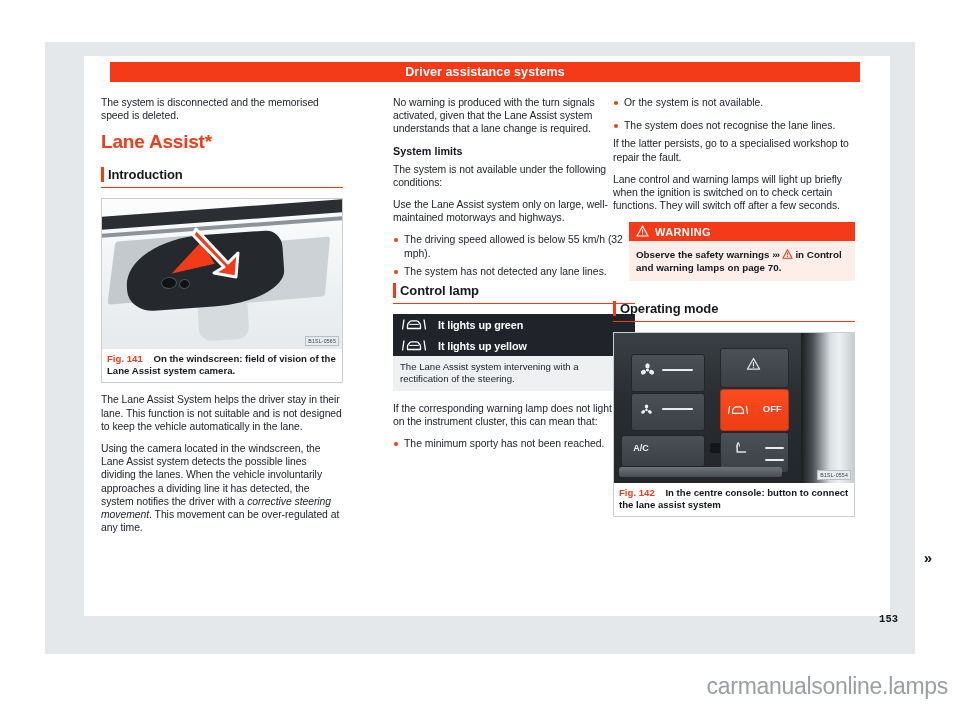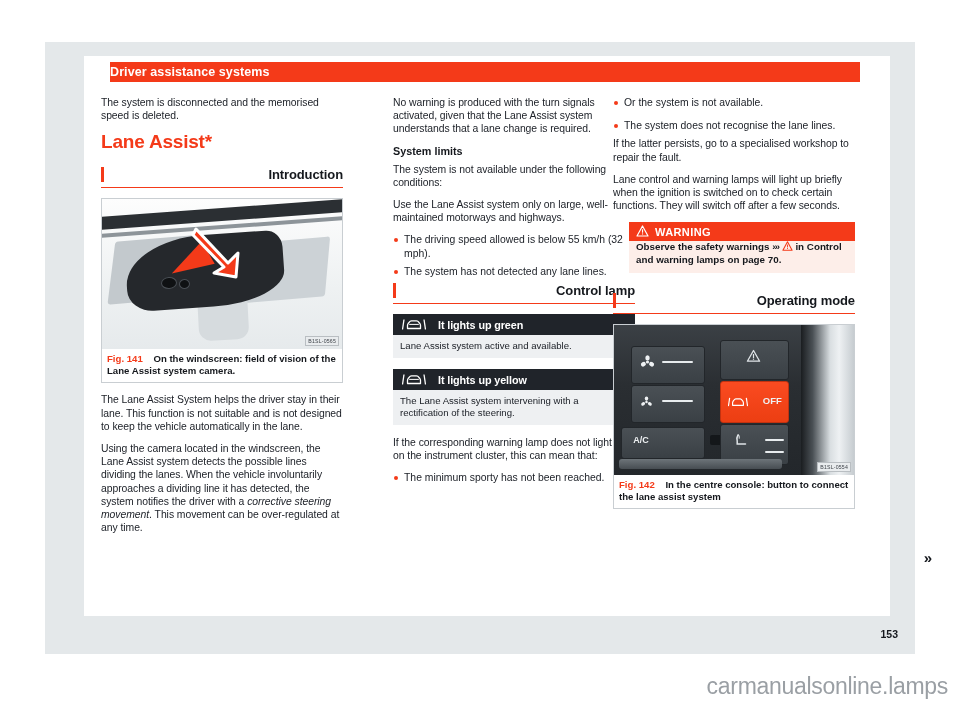--- a/index.html
+++ b/index.html
@@ -47,21 +47,21 @@
     width: 750px;
     height: 20px;
     background: #f43a19;
   }
   .chapter-bar .chapter-title {
     position: absolute;
     left: 0;
     top: 0;
     width: 100%;
     line-height: 20px;
-    text-align: left;
+    text-align: center;
     color: #ffffff;
     font-size: 12.5px;
     font-weight: bold;
     letter-spacing: 0.1px;
   }
 
   
   .cols {
     position: absolute;
     left: 101px;
@@ -118,21 +118,20 @@
   
   .sub-head {
     position: relative;
     margin: 0 0 10px 0;
     padding: 0 0 5px 7px;
     border-bottom: 1.4px solid #f43a19;
     font-size: 13px;
     font-weight: bold;
     color: #15181d;
     letter-spacing: -0.1px;
-    text-align: right;
   }
   .sub-head::before {
     content: "";
     position: absolute;
     left: 0;
     top: 0px;
     width: 2.5px;
     height: 15px;
     background: #f43a19;
   }
@@ -325,32 +324,33 @@
     font-weight: bold;
     letter-spacing: 0.4px;
     margin-left: 6px;
   }
   .warn-body {
     background: #fdeee9;
     font-size: 9.8px;
     line-height: 12.4px;
     font-weight: bold;
     color: #15181d;
-    padding: 0 7px 7px 7px;
+    padding: 8px 7px 7px 7px;
   }
   .warn-body .chev { color: #15181d; letter-spacing: -1px; }
 
   
   .pagenum {
     position: absolute;
     right: 62px;
-    bottom: 68px;
+    bottom: 83px;
     font-size: 10.5px;
     font-weight: bold;
     color: #15181d;
+    font-family: Liberation Mono, monospace;
   }
 
   
   .nextarrow {
     position: absolute;
     right: 28px;
     bottom: 142px;
     font-size: 15px;
     font-weight: bold;
     color: #15181d;
@@ -443,21 +443,20 @@
         <span class="lamp-icon">
           <svg width="24" height="13" viewBox="0 0 24 13">
             <path d="M2 1.5 L0.5 11.5" stroke="#ffffff" stroke-width="1.3" fill="none"></path>
             <path d="M22 1.5 L23.5 11.5" stroke="#ffffff" stroke-width="1.3" fill="none"></path>
             <path d="M5.5 10.5 L5.5 7.5 Q5.5 6.6 6.4 5.2 L8 3.4 Q8.6 2.8 9.6 2.8 L14.4 2.8 Q15.4 2.8 16 3.4 L17.6 5.2 Q18.5 6.6 18.5 7.5 L18.5 10.5 Z" fill="none" stroke="#ffffff" stroke-width="1.3" stroke-linejoin="round"></path>
             <path d="M7.2 6.4 L16.8 6.4" stroke="#ffffff" stroke-width="1"></path>
           </svg>
         </span>
         <span class="lamp-text">It lights up green</span>
       </div>
-      <div class="lamp-body">Lane Assist system active and available.</div>
 
       <div class="lamp-head">
         <span class="lamp-icon">
           <svg width="24" height="13" viewBox="0 0 24 13">
             <path d="M2 1.5 L0.5 11.5" stroke="#ffffff" stroke-width="1.3" fill="none"></path>
             <path d="M22 1.5 L23.5 11.5" stroke="#ffffff" stroke-width="1.3" fill="none"></path>
             <path d="M5.5 10.5 L5.5 7.5 Q5.5 6.6 6.4 5.2 L8 3.4 Q8.6 2.8 9.6 2.8 L14.4 2.8 Q15.4 2.8 16 3.4 L17.6 5.2 Q18.5 6.6 18.5 7.5 L18.5 10.5 Z" fill="none" stroke="#ffffff" stroke-width="1.3" stroke-linejoin="round"></path>
             <path d="M7.2 6.4 L16.8 6.4" stroke="#ffffff" stroke-width="1"></path>
           </svg>
         </span>

